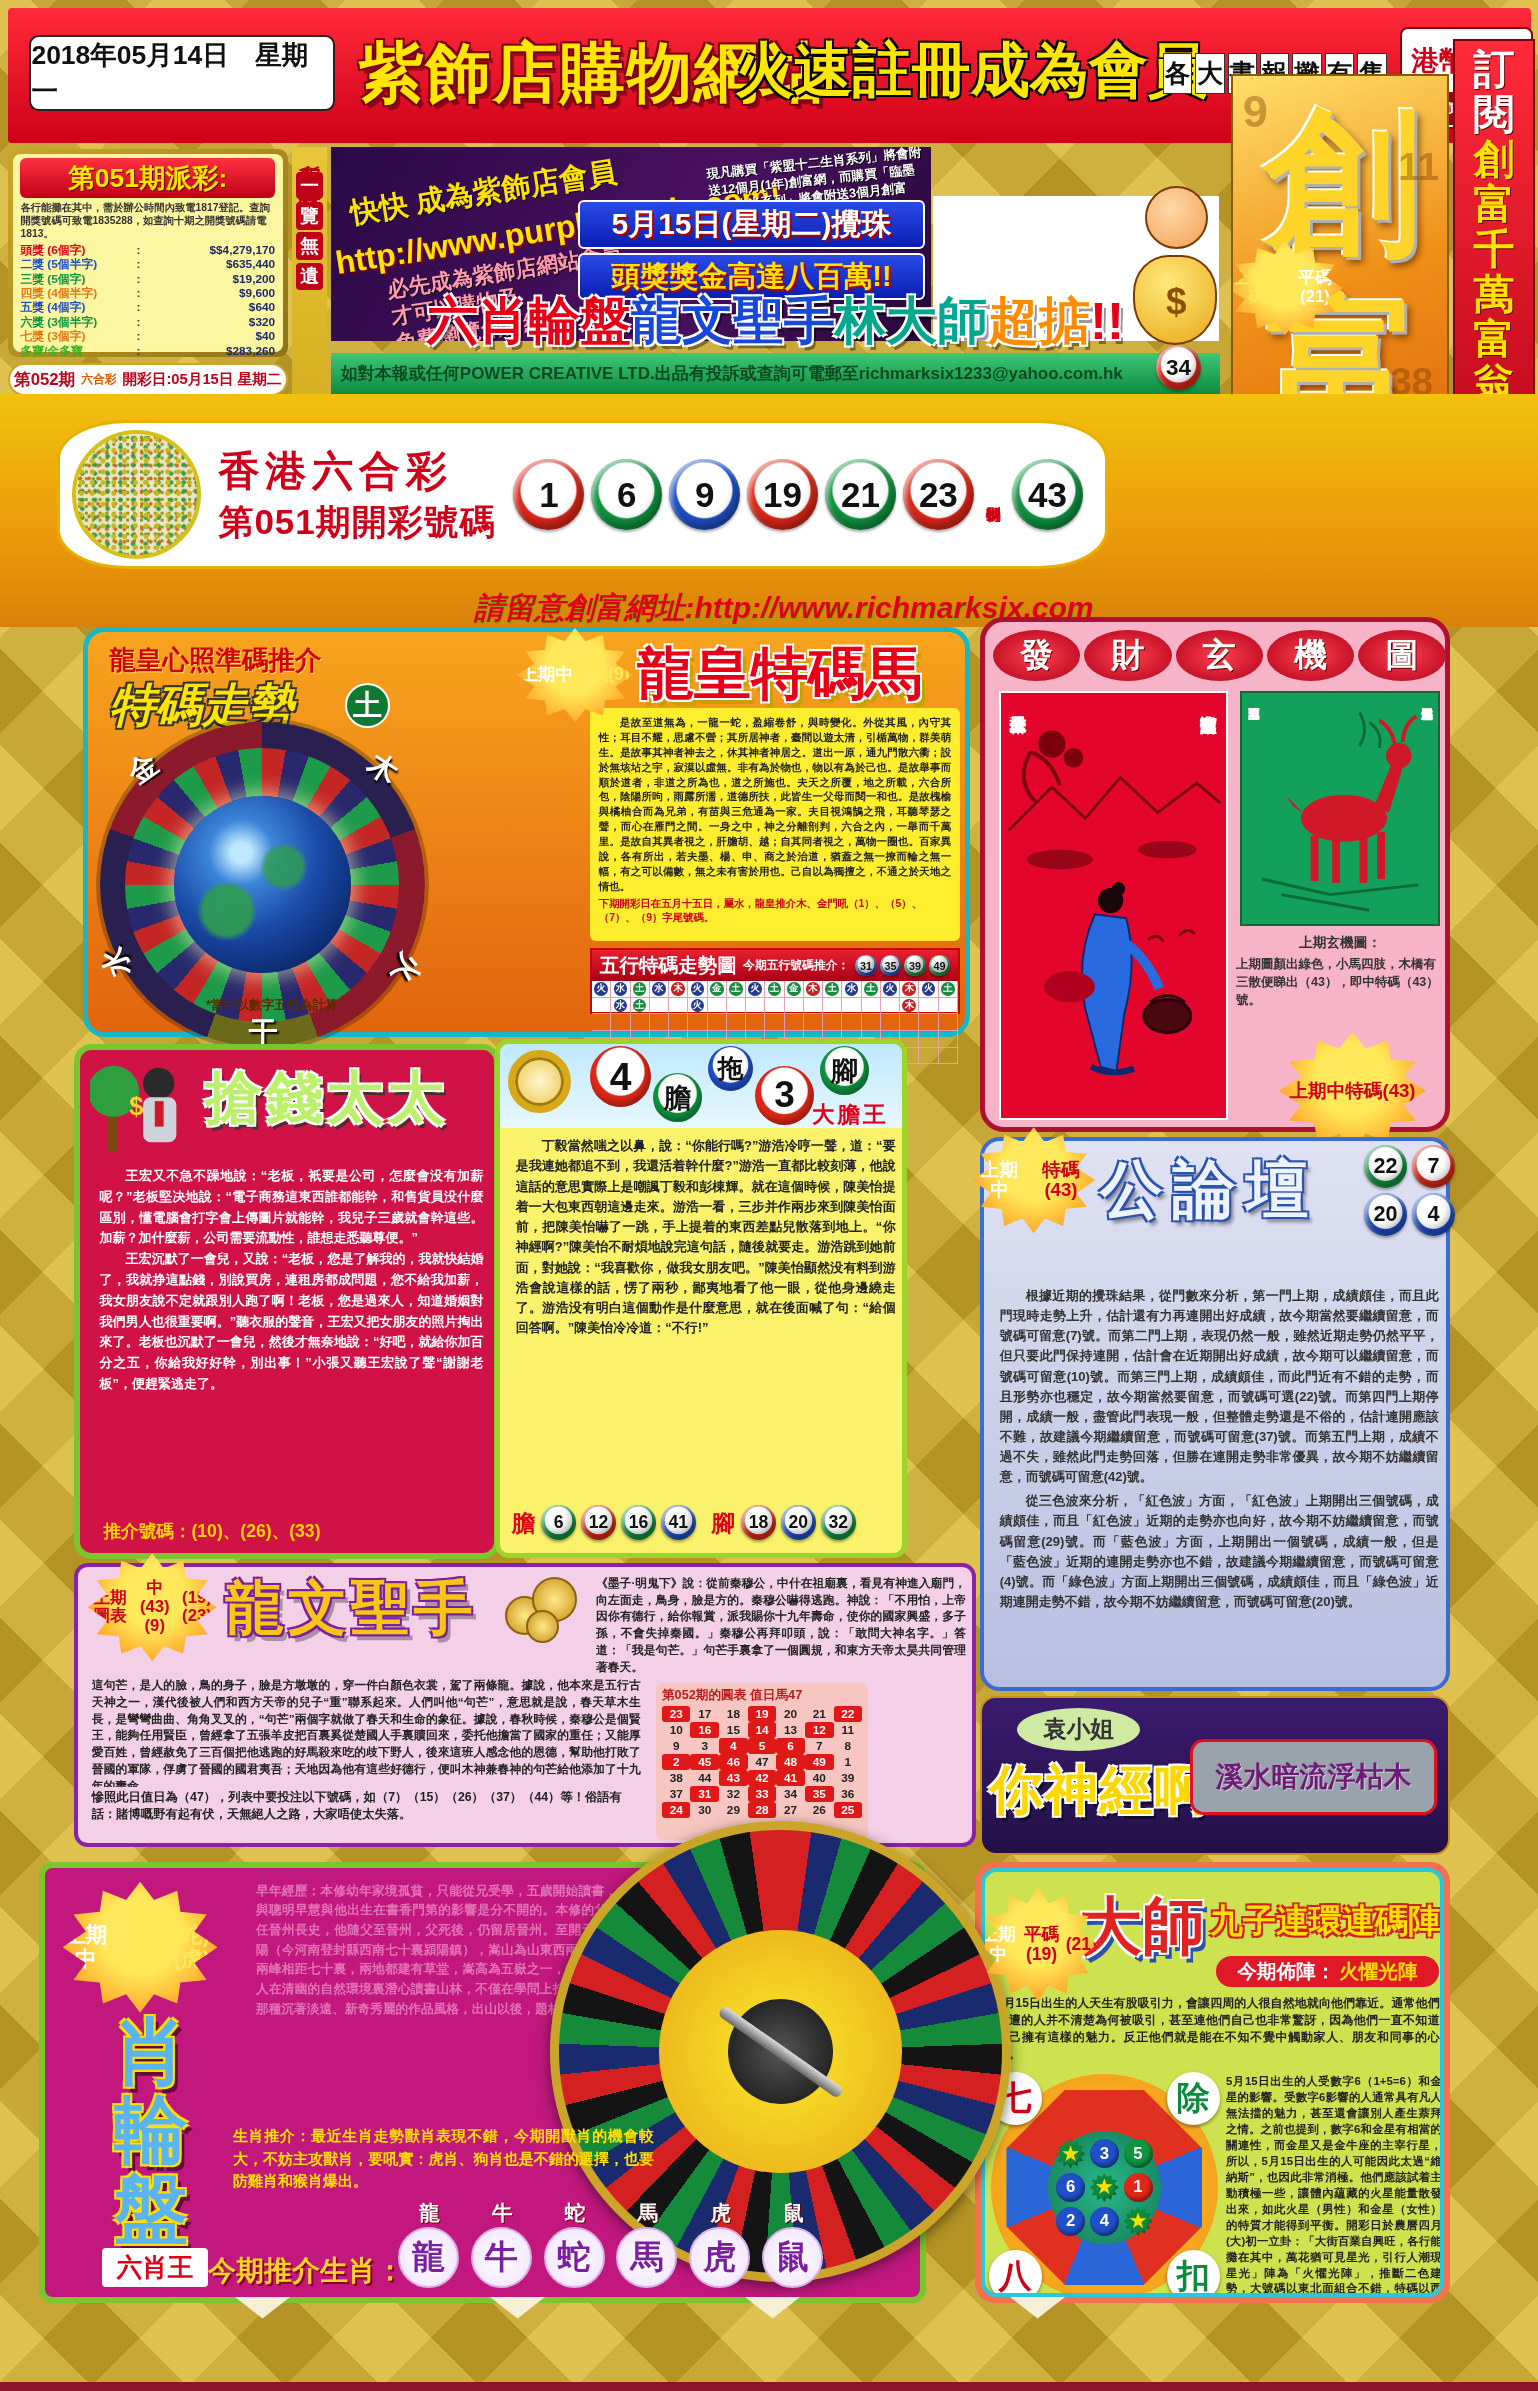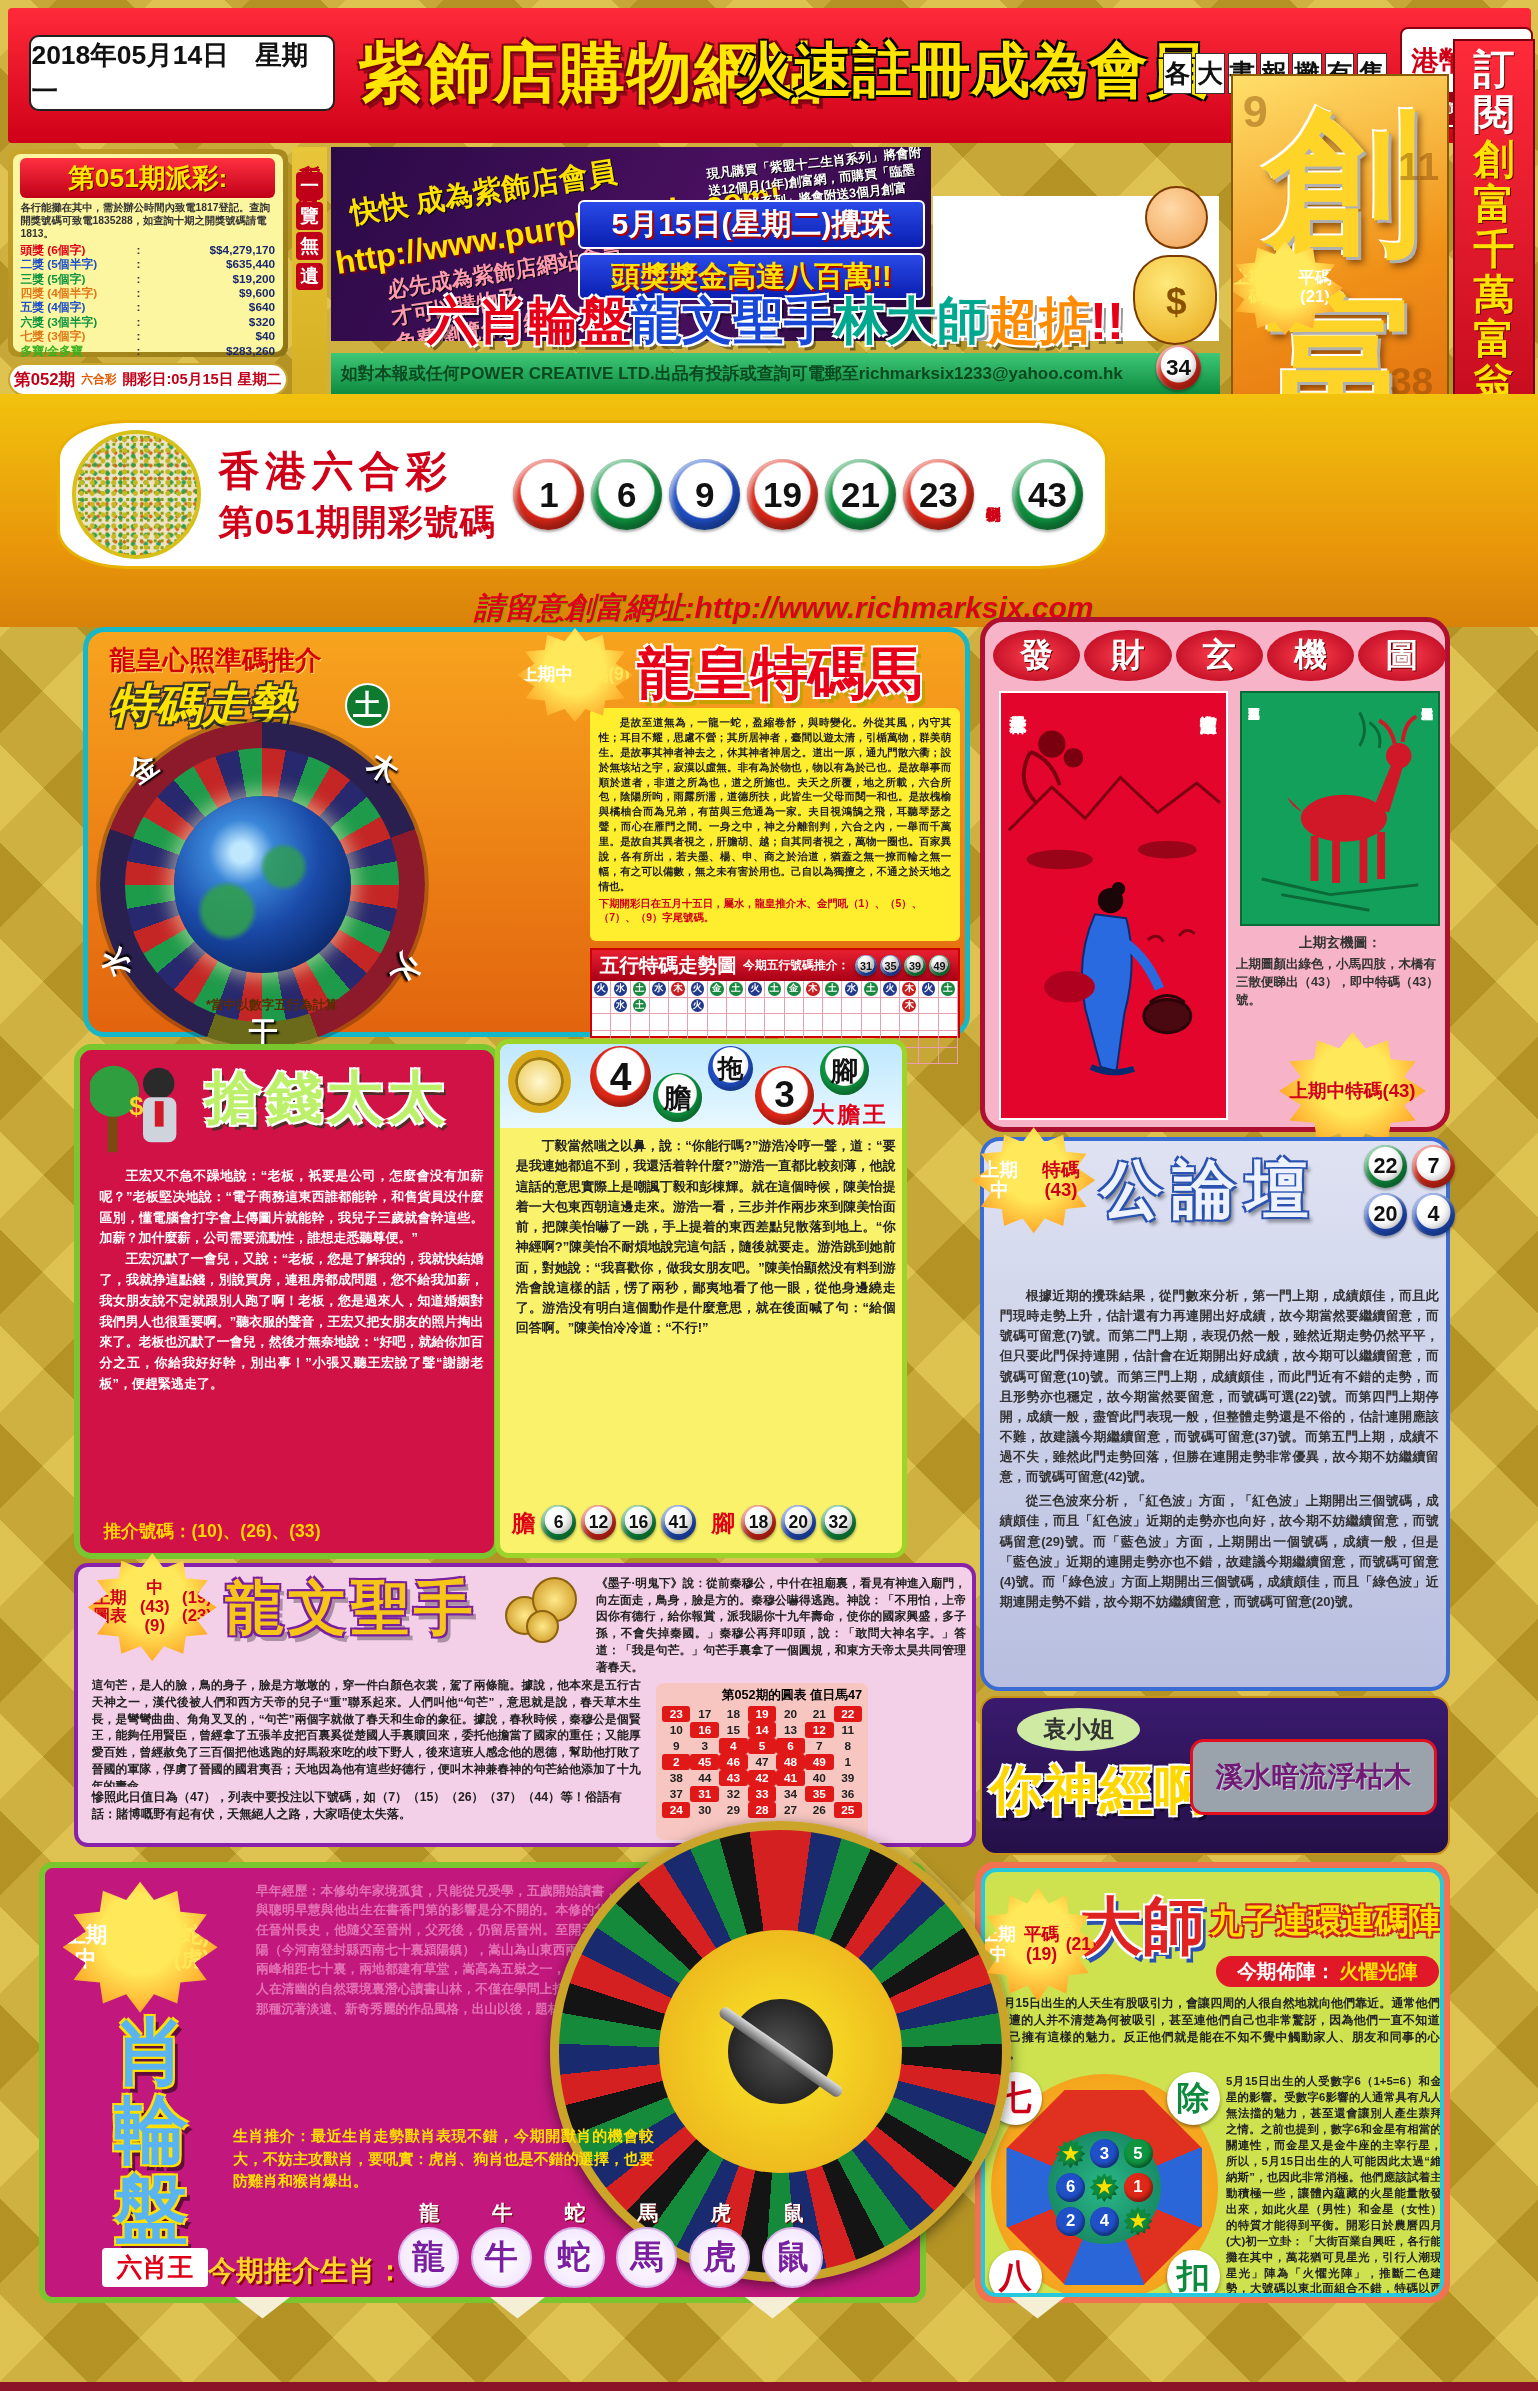--- a/index.html
+++ b/index.html
@@ -111,21 +111,21 @@
     background:repeating-conic-gradient(#c42626 0 10deg,#28286e 10deg 20deg,#1d9a4a 20deg 30deg);}
   .wheel .earth{position:absolute;inset:74px;border-radius:50%;
     background-image:radial-gradient(circle at 30% 65%,rgba(47,158,79,.9) 0 14%,transparent 18%),
       radial-gradient(circle at 62% 40%,rgba(47,158,79,.8) 0 12%,transparent 16%),
       radial-gradient(circle at 38% 32%,#bfe8ff 0 6%,#3a86d8 20%,#1a4aa8 48%,#0c2a6e 78%,#061840 100%);
     box-shadow:0 0 17.6px 5.9px rgba(255,255,200,.5);}
   .wheel .wl{position:absolute;color:#fff;font-size:29px;font-weight:800;text-shadow:2px 2px 2px #000;}
   .trend .tbox{position:absolute;left:502px;top:76px;width:370px;height:233px;background:#ffee2e;border-radius:5.9px;padding:6.9px 8.8px;}
   .trend .tbody{font-size:10.5px;line-height:1.42;color:#222;font-weight:600;text-align:justify;text-indent:2em;}
   .trend .rednote{margin-top:2.9px;font-size:10.4px;color:#d00018;font-weight:700;}
-  .trend .chart{position:absolute;left:502px;top:316px;width:370px;height:90px;background:#fff;border:2px solid #c00;}
+  .trend .chart{position:absolute;left:502px;top:316px;width:370px;height:66px;background:#fff;border:2px solid #c00;}
   .trend .chead{height:31px;background:linear-gradient(#e82030,#a80016);display:flex;align-items:center;padding:0 7.8px;gap:5.9px;}
   .trend .chead .ct{color:#fff;font-size:19.6px;font-weight:800;}
   .trend .chead .cn{color:#fff;font-size:11.8px;font-weight:700;margin-left:auto;}
   .wuxing{display:grid;grid-template-columns:repeat(19,1fr);}
   .wuxing div{border-right:1px solid #e8a0b0;border-bottom:1px solid #e8a0b0;height:16.7px;display:flex;align-items:center;justify-content:center;}
   .wx{width:13.7px;height:13.7px;border-radius:50%;color:#fff;font-size:9.3px;font-weight:800;display:flex;align-items:center;justify-content:center;}
   .trend .fnote{position:absolute;left:118px;top:365px;font-size:12.7px;font-weight:800;color:#5a2d00;}
   
   .fortune{left:980px;top:617px;width:470px;height:515px;border:5.9px solid #b01030;border-radius:23.5px;background:#f7b4c8;}
   .fortune .ovals{position:absolute;left:7.8px;top:7.8px;width:453px;display:flex;gap:3.9px;}
@@ -171,21 +171,21 @@
   
   .mhand{left:74px;top:1563px;width:902px;height:284px;border:4.9px solid #8822aa;border-radius:13.7px;background:#f4cfe8;}
   .mhand .title{position:absolute;left:147px;top:2px;font-size:59px;font-weight:800;color:#f5c518;letter-spacing:3.9px;
     text-shadow:2px 2px 0 #7a1fa0,-2px -2px 0 #7a1fa0,2px -2px 0 #7a1fa0,-2px 2px 0 #7a1fa0,4.9px 5.9px 0 rgba(0,0,0,.3);}
   .mhand .coins{position:absolute;left:421px;top:0px;width:88px;height:82px;}
   .mhand .coins i{position:absolute;border-radius:50%;background:radial-gradient(#ffe98a,#c89018);border:2px solid #8a6210;}
   .mhand .b1{position:absolute;left:518px;top:7.8px;width:370px;height:104px;font-size:11.8px;color:#222;font-weight:600;line-height:1.42;text-align:justify;overflow:hidden;}
   .mhand .b2{position:absolute;left:13.7px;top:110px;width:549px;height:110px;font-size:11.8px;color:#222;font-weight:600;line-height:1.42;text-align:justify;overflow:hidden;}
   .mhand .b3{position:absolute;left:13.7px;top:222px;width:549px;font-size:12.3px;color:#222;font-weight:700;line-height:1.4;}
   .cal{position:absolute;left:578px;top:116px;width:212px;height:157px;background:#f8c6c0;border-radius:7.8px;padding:3.9px 5.9px;}
-  .cal .ct{font-size:12.7px;font-weight:800;color:#000000;text-align:right;}
+  .cal .ct{font-size:12.7px;font-weight:800;color:#b91c1c;text-align:left;}
   .calgrid{display:grid;grid-template-columns:repeat(7,1fr);margin-top:2px;}
   .calgrid span{font-size:11.8px;font-weight:800;color:#222;text-align:center;padding:1px 0;}
   .calgrid span.hl{background:#e01818;color:#fff;border-radius:2.9px;}
   
   .zpanel{left:39px;top:1862px;width:887px;height:441px;border:6.9px solid #79c62e;border-radius:13.7px;background:#c2187e;}
   .zpanel .faded{position:absolute;left:211px;top:13.7px;width:490px;font-size:12.7px;line-height:1.55;color:rgba(255,190,225,.55);font-weight:700;text-align:justify;}
   .zpanel .vt{position:absolute;left:61px;width:90px;text-align:center;font-size:74px;font-weight:800;color:#5ab4f0;line-height:1;
     text-shadow:2px 2px 0 #ffe000,-2px -2px 0 #ffe000,2px -2px 0 #ffe000,-2px 2px 0 #ffe000,4.9px 5.9px 0 rgba(0,0,0,.5);}
   .zpanel .king{position:absolute;left:57px;top:380px;width:106px;height:39px;background:#fff;display:flex;align-items:center;justify-content:center;color:#e00018;font-size:25.5px;font-weight:800;border-radius:3.9px;}
   .zpanel .tips{position:absolute;left:188px;top:257px;width:421px;font-size:15px;font-weight:800;color:#ffe000;line-height:1.5;text-align:justify;z-index:3;}

